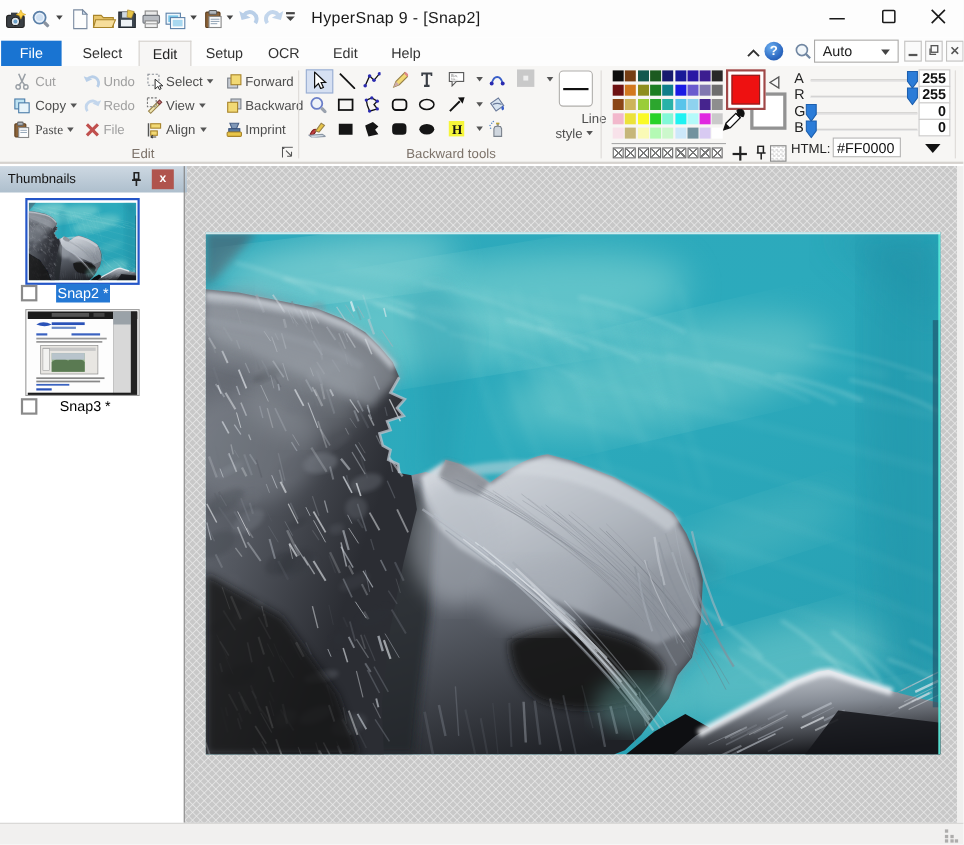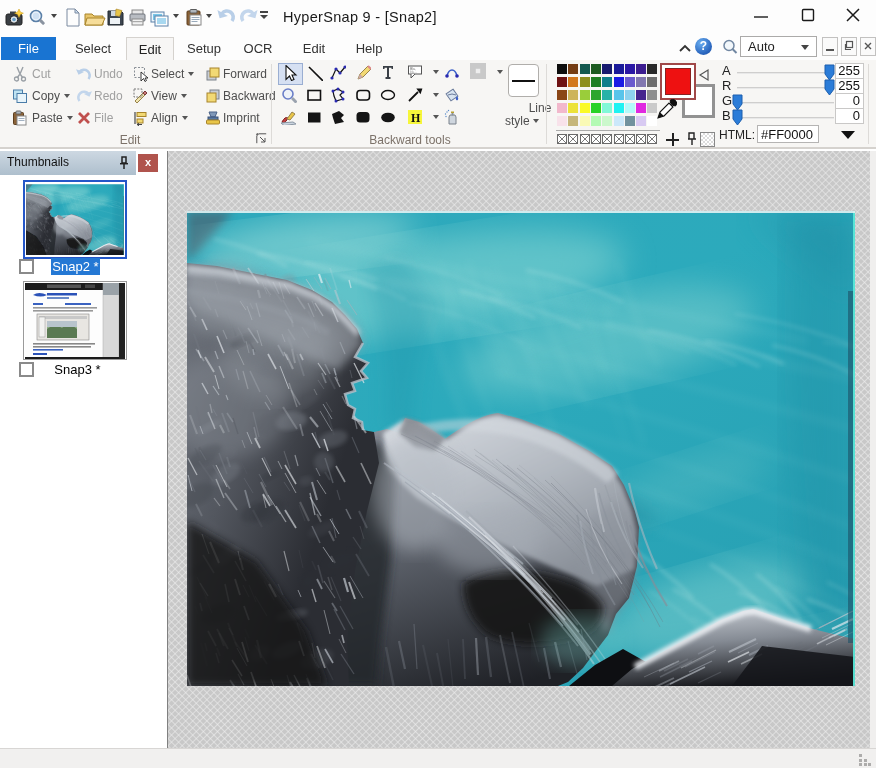--- a/index.html
+++ b/index.html
@@ -26,26 +26,26 @@
   .ricon { position:absolute; width:16px; height:16px; }
 
   
   .sw { position:absolute; width:10px; height:10px; }
   .csw { position:absolute; width:10px; height:10px; border:1px solid #6a6a6a; background:
      linear-gradient(45deg, transparent 44%, #7a7a7a 44%, #7a7a7a 56%, transparent 56%),
      linear-gradient(-45deg, transparent 44%, #7a7a7a 44%, #7a7a7a 56%, transparent 56%), #fff; }
 
   .slider-track { position:absolute; height:2px; background:#cfcecd; border-bottom:1px solid #e8e8e8; }
   .thumbv { position:absolute; width:11px; height:17px; }
-  .valbox { position:absolute; width:29px; height:16px; background:#fff; border:1px solid #c9c8c7; font-size:13px; color:#111; text-align:right; padding-right:3px; line-height:14px; }
+  .valbox { position:absolute; width:29px; height:16px; background:#fff; border:1px solid #c9c8c7; font-size:13px; color:#111; text-align:right; padding-right:3px; line-height:14px;font-weight:bold; }
 
   
   #panel { position:absolute; left:0; top:151px; width:167px; height:597px; background:#fff; }
   #paneledge { position:absolute; left:167px; top:151px; width:1px; height:597px; background:#808080; }
-  #panelhdr { position:absolute; left:0; top:0; width:136px; height:24px; background:linear-gradient(#cdd8e2,#aebfcd); }
+  #panelhdr { position:absolute; left:0; top:0; width:170px; height:24px; background:linear-gradient(#cdd8e2,#aebfcd); }
   #panelhdr span { position:absolute; left:7px; top:4px; font-size:12px; color:#111; }
   #pclose { position:absolute; left:138px; top:3px; width:20px; height:18px; background:#b0544d; color:#fff; font-size:11px; text-align:center; line-height:17px; font-weight:bold; }
   .cb { position:absolute; width:15px; height:15px; border:2px solid #8a8a8a; background:#fff; }
 
   
   #canvas { position:absolute; left:168px; top:151px; width:702px; height:597px; background:#c9c9c9; }
   #rightstrip { position:absolute; left:870px; top:151px; width:6px; height:597px; background:#f0efee; }
 
   
   #statusbar { position:absolute; left:0; top:748px; width:876px; height:20px; background:#f1f0ef; border-top:1px solid #d8d6d4; }
@@ -199,21 +199,21 @@
           <rect x="2" y="5" width="9" height="9" fill="#f2d974" stroke="#a8842a"></rect>
         </svg>
 <div class="rbtn" style="left:223px;top:28px;">Backward</div>
 <svg class="ricon" style="left:12px;top:50px" width="16" height="16" viewBox="0 0 16 16">
           <rect x="1.5" y="2.5" width="10" height="12" rx="1" fill="#8a6238" stroke="#5c3e1e"></rect>
           <rect x="4" y="1" width="5" height="3" rx="0.8" fill="#b0b6bc" stroke="#666"></rect>
           <rect x="5" y="6" width="9" height="9" fill="#fdfdfd" stroke="#888"></rect>
           <rect x="6.5" y="8" width="6" height="0.9" fill="#9ab"></rect>
           <rect x="6.5" y="10" width="6" height="0.9" fill="#9ab"></rect>
         </svg>
-<div class="rbtn" style="left:32px;top:50px;">Paste<span class="dd"></span></div>
+<div class="rbtn" style="left:32px;top:50px;font-family:Liberation Serif, serif;">Paste<span class="dd"></span></div>
 <svg class="ricon" style="left:76px;top:50px" width="16" height="16" viewBox="0 0 16 16">
           <path d="M3,3 L13,13 M13,3 L3,13" stroke="#c0504e" stroke-width="2.8"></path>
         </svg>
 <div class="rbtn dis" style="left:94px;top:50px;">File</div>
 <svg class="ricon" style="left:133px;top:50px" width="16" height="16" viewBox="0 0 16 16">
           <path d="M2,2 L2,14" stroke="#555" stroke-width="1.3"></path>
           <rect x="4" y="2.5" width="9" height="4" fill="#f2d974" stroke="#a8842a"></rect>
           <rect x="4" y="9" width="6" height="4" fill="#f2d974" stroke="#a8842a"></rect>
           <path d="M4,14.5 L9,14.5 M4,14.5 l2,-1.5 M4,14.5 l2,1.2" stroke="#444" stroke-width="1"></path>
         </svg>

